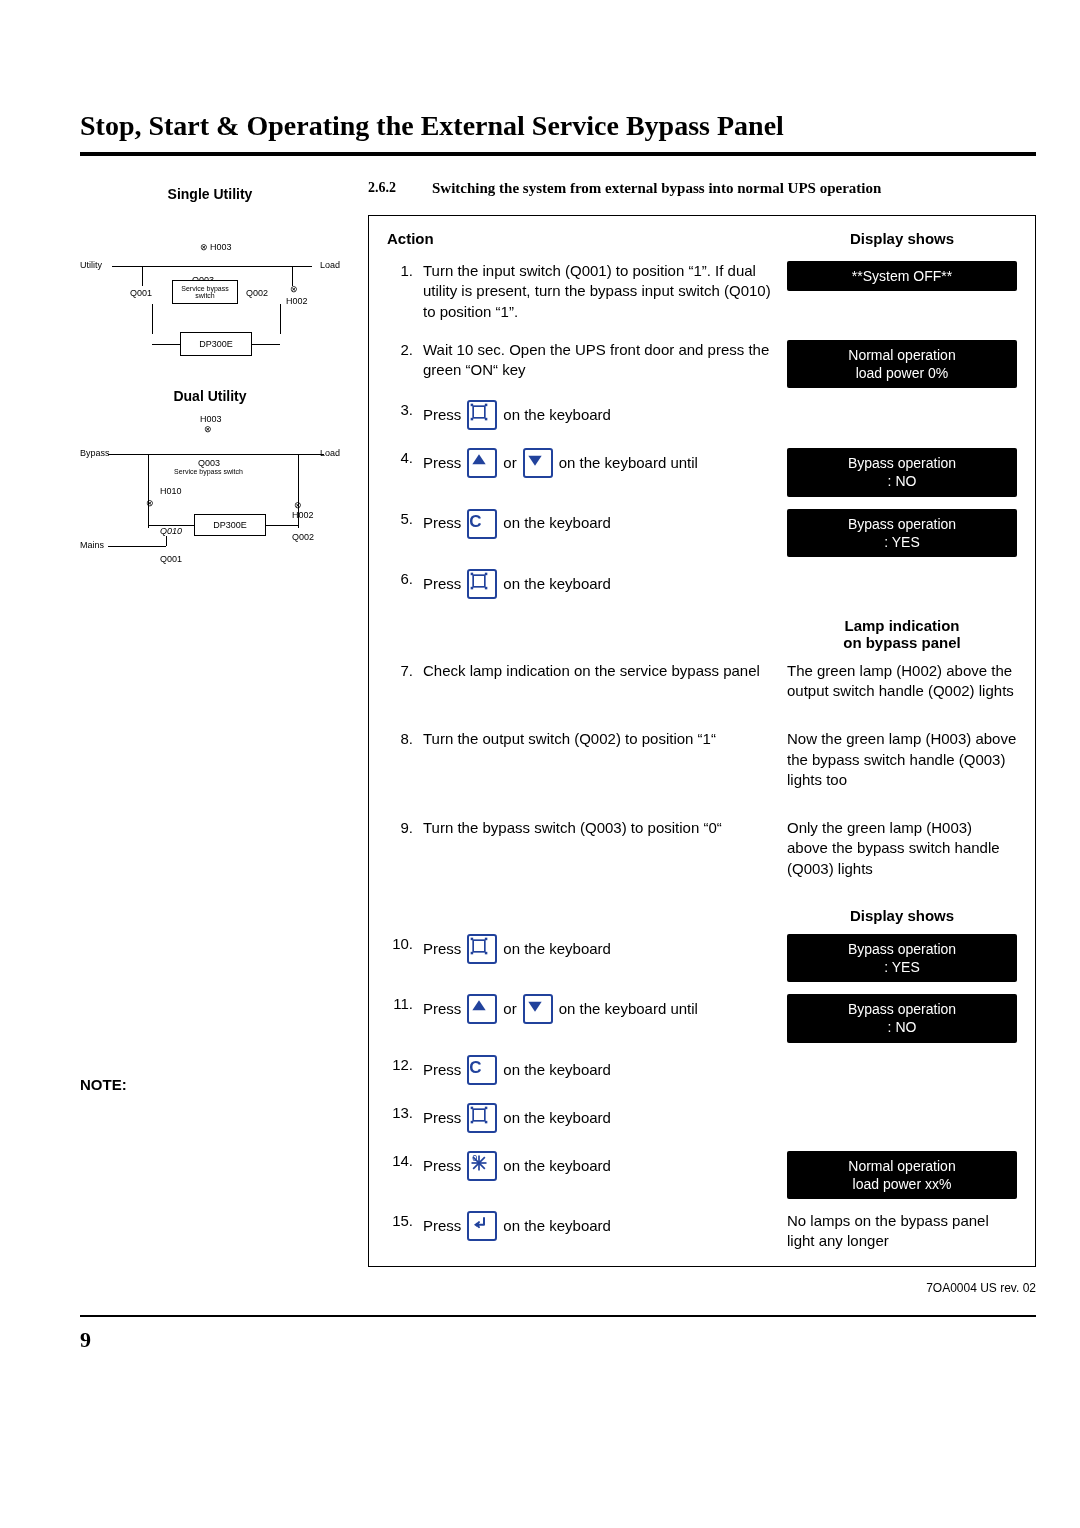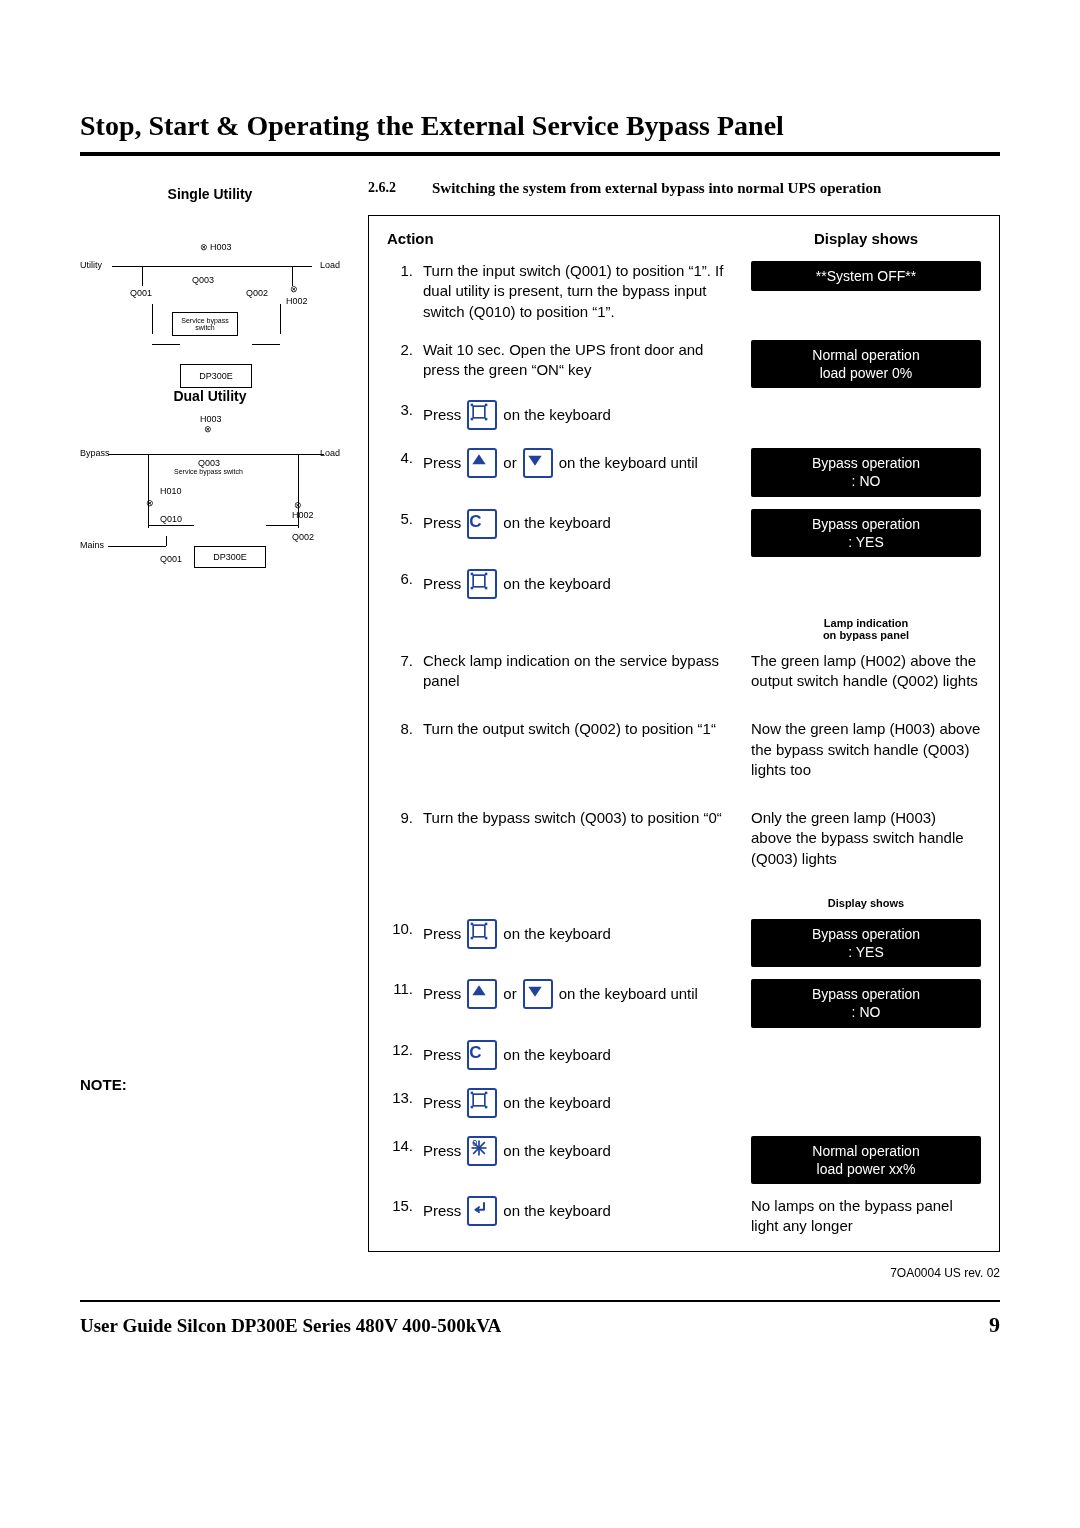--- a/index.html
+++ b/index.html
@@ -5,42 +5,42 @@
   * { box-sizing: border-box; }
   body {
     margin: 0;
     padding: 0;
     font-family: Arial, Helvetica, sans-serif;
     background: #fff;
     color: #000;
     width: 1080px;
   }
   .page {
-    padding: 110px 80px 40px 80px;
+    padding: 110px 44px 40px 80px;
   }
   .title {
     font-family: Georgia, "Times New Roman", serif;
     font-weight: bold;
     font-size: 28px;
     margin: 0 0 10px 0;
   }
   .rule-thick { border: 0; border-top: 4px solid #000; margin: 0 0 24px 0; }
   .rule-thin  { border: 0; border-top: 2px solid #000; margin: 20px 0 10px 0; }
 
   .cols { display: flex; gap: 28px; }
   .left { width: 260px; flex-shrink: 0; }
   .right { flex: 1; }
   .subhead-left { font-weight: bold; font-size: 14px; text-align: center; margin: 6px 0 10px 0; }
   .section-row { display:flex; gap:18px; align-items:flex-start; margin-bottom:18px; }
   .secno { font-weight:bold; font-family: Georgia, "Times New Roman", serif; font-size: 14px; width:46px; }
   .sectitle { font-weight:bold; font-family: Georgia, "Times New Roman", serif; font-size: 15px; }
 
   .diagram { border:0; width:260px; height:190px; font-size:9px; position:relative; }
   .dia-txt { position:absolute; font-size:9px; }
-  .dia-box { position:absolute; border:1px solid #000; background:#fff; text-align:center; font-size:9px; display:flex; align-items:center; justify-content:center;margin-top:32px; }
+  .dia-box { position:absolute; border:1px solid #000; background:#fff; text-align:center; font-size:9px; display:flex; align-items:center; justify-content:center; }
   .dia-line { position:absolute; background:#000; }
 
   .panel {
     border: 1px solid #000;
     padding: 14px 18px 14px 18px;
   }
   .panel-head { display:flex; justify-content:space-between; font-weight:bold; font-size:15px; margin-bottom:14px;gap:15px; }
   .step { display:flex; align-items:flex-start; gap:10px; margin: 0 0 18px 0; font-size:15px; line-height:1.35; }
   .step .num { width: 26px; text-align:right; flex-shrink:0; }
   .step .txt { flex:1; display:flex; align-items:center; flex-wrap:wrap; gap:4px; }
@@ -48,21 +48,21 @@
 
   .display-col { width: 230px; flex-shrink:0; }
   .row2 { display:flex; gap:14px; align-items:flex-start; }
   .grow { flex:1; }
 
   .pill {
     background:#000; color:#fff; text-align:center;
     font-size:14px; padding:6px 6px; border-radius:2px;
     line-height:1.3; margin-bottom:12px;
   }
-  .subhead-right { font-weight:bold; font-size:11px; text-align:center; margin: 0 0 10px 0; }
+  .subhead-right { font-weight:bold; font-size:15px; text-align:center; margin: 0 0 10px 0; }
   .lamp-text { font-size:15px; line-height:1.35; margin-bottom: 28px; }
 
   .keybtn {
     display:inline-flex; align-items:center; justify-content:center;
     width:30px; height:30px; border:2px solid #21429c; border-radius:3px;
     color:#21429c; margin:0 2px; vertical-align:middle; background:#fff;
     position:relative;
   }
   .keybtn svg { width:20px; height:20px; }
   .keybtn .sup { position:absolute; top:-1px; left:3px; font-size:9px; color:#21429c; }
@@ -114,21 +114,21 @@
         <span class="dia-txt" style="left:124px; top:10px;">⊗</span>
         <div class="dia-line" style="left:28px; top:40px; width:216px; height:1px;"></div>
         <span class="dia-txt" style="left:0; top:34px;">Bypass</span>
         <span class="dia-txt" style="right:0; top:34px;">Load</span>
         <span class="dia-txt" style="left:118px; top:44px;">Q003</span>
         <span class="dia-txt" style="left:94px; top:54px; font-size:7px;">Service bypass switch</span>
         <div class="dia-line" style="left:68px; top:40px; width:1px; height:74px;"></div>
         <div class="dia-line" style="left:218px; top:40px; width:1px; height:74px;"></div>
         <span class="dia-txt" style="left:80px; top:72px;">H010</span>
         <span class="dia-txt" style="left:66px; top:84px;">⊗</span>
-        <span class="dia-txt" style="left:80px; top:100px;">Q010</span>
+        <span class="dia-txt" style="left:80px; top:112px;font-style:italic;">Q010</span>
         <span class="dia-txt" style="left:214px; top:86px;">⊗</span>
         <span class="dia-txt" style="left:212px; top:96px;">H002</span>
         <span class="dia-txt" style="left:212px; top:118px;">Q002</span>
         <div class="dia-box" style="left:114px; top:100px; width:72px; height:22px;">DP300E</div>
         <div class="dia-line" style="left:68px; top:111px; width:46px; height:1px;"></div>
         <div class="dia-line" style="left:186px; top:111px; width:32px; height:1px;"></div>
         <div class="dia-line" style="left:28px; top:132px; width:58px; height:1px;"></div>
         <div class="dia-line" style="left:86px; top:122px; width:1px; height:10px;"></div>
         <span class="dia-txt" style="left:0; top:126px;">Mains</span>
         <span class="dia-txt" style="left:80px; top:140px;">Q001</span>
@@ -456,16 +456,15 @@
         </div>
 
       </div>
 
       <div class="footer-rev">7OA0004 US rev. 02</div>
     </div>
   </div>
 
   <hr class="rule-thin">
   <div class="footer-bar">
-    <div class="footer-title">User Guide Silcon DP300E Series 480V 400-500kVA</div>
     <div class="footer-page">9</div>
   </div>
 </div>
 
 </body></html>

